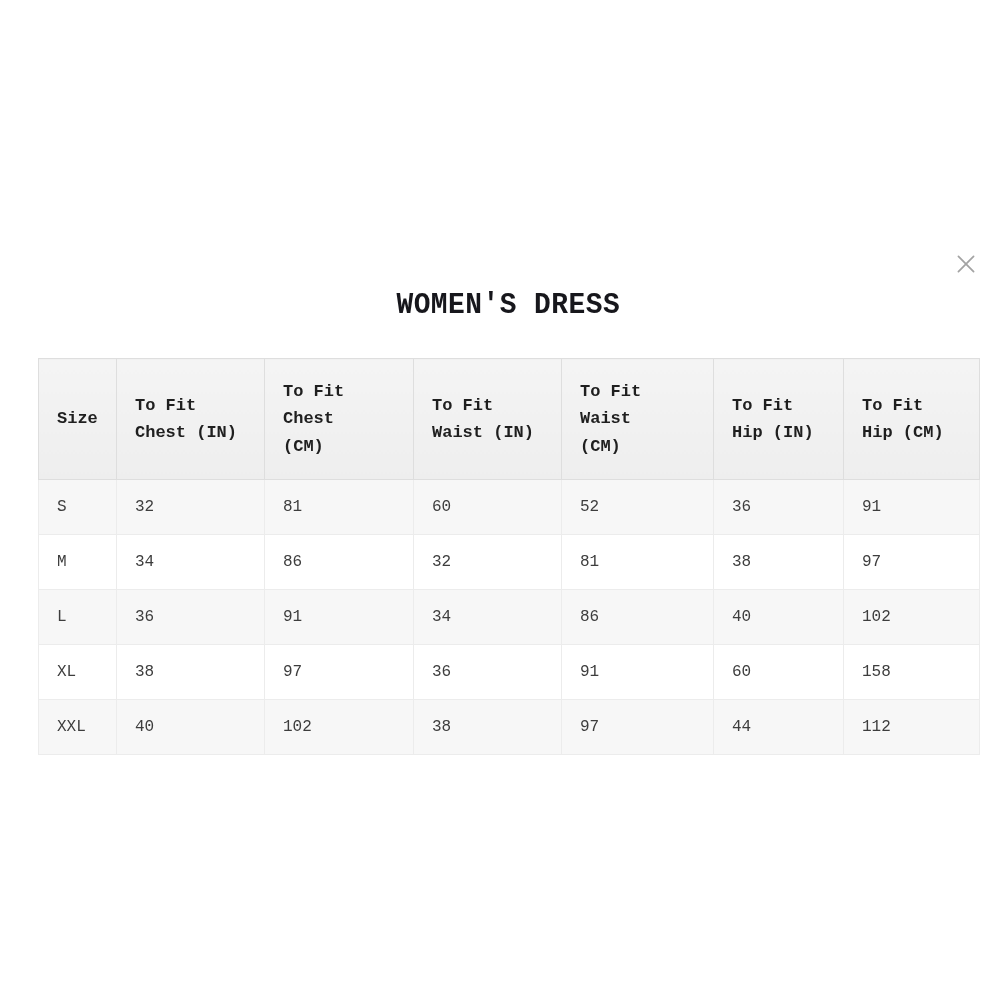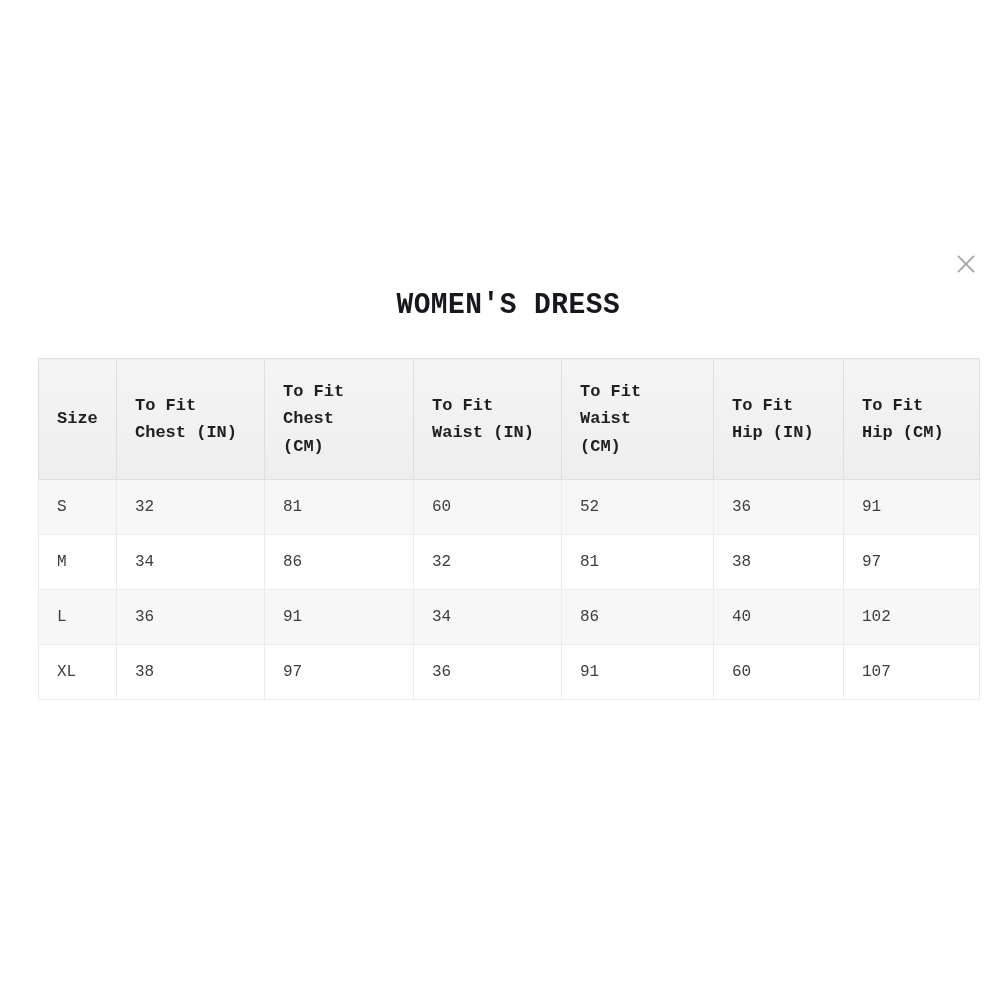--- a/index.html
+++ b/index.html
@@ -150,18 +150,27 @@
         <td>40</td>
         <td>102</td>
       </tr>
       <tr>
         <td>XL</td>
         <td>38</td>
         <td>97</td>
         <td>36</td>
         <td>91</td>
         <td>60</td>
-        <td>107</td>
+        <td>158</td>
+      </tr>
+      <tr>
+        <td>XXL</td>
+        <td>40</td>
+        <td>102</td>
+        <td>38</td>
+        <td>97</td>
+        <td>44</td>
+        <td>112</td>
       </tr>
     </tbody>
   </table>
 
 </div>
 
 </body></html>

